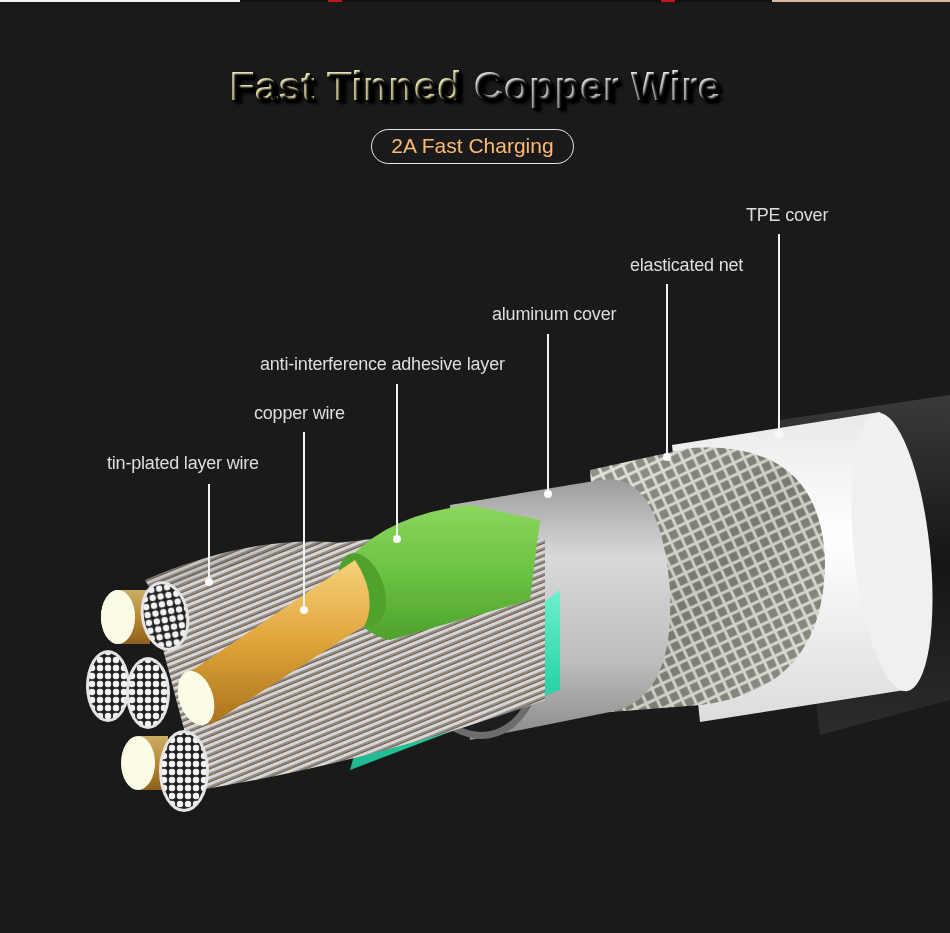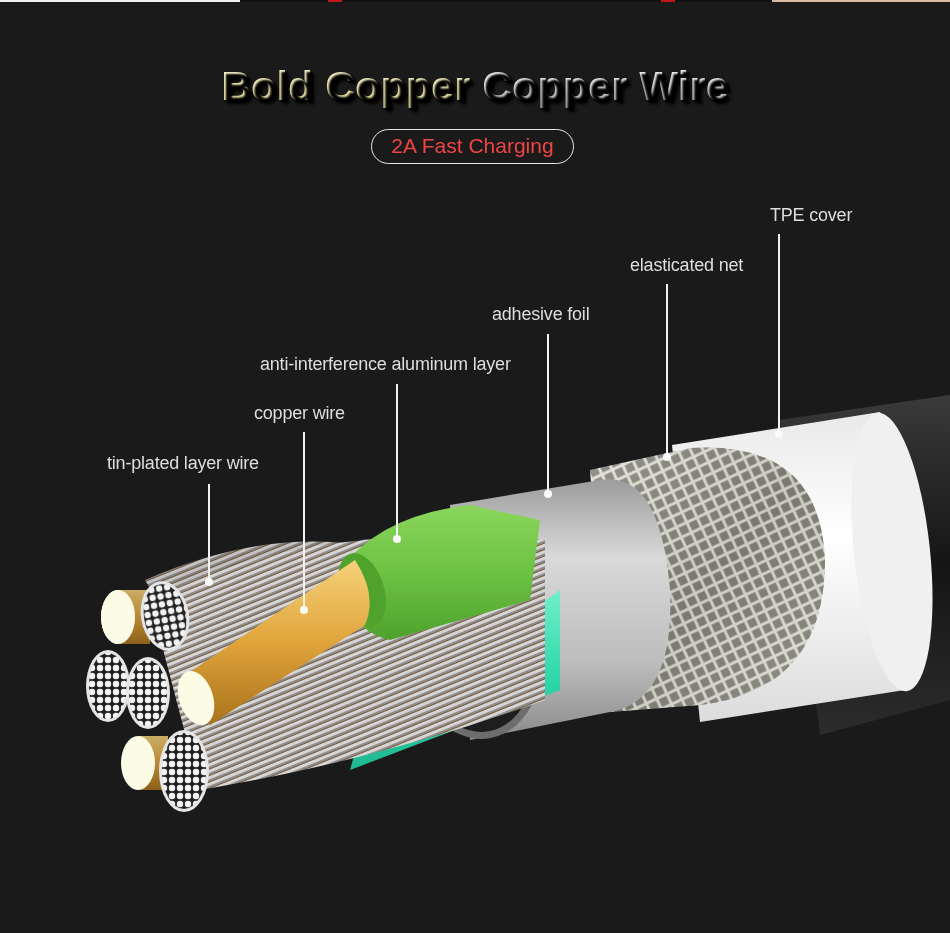--- a/index.html
+++ b/index.html
@@ -4,38 +4,38 @@
 <style>
   html, body { margin:0; padding:0; }
   body { width:950px; height:933px; background:#1a1a1a; position:relative; overflow:hidden; font-family:"Liberation Sans", sans-serif; }
   .topstrip { position:absolute; top:0; left:0; width:950px; height:2px; background:#111; }
   .topstrip .seg-l { position:absolute; left:0; top:0; width:240px; height:2px; background:#f2f2f2; }
   .topstrip .seg-r { position:absolute; left:772px; top:0; width:178px; height:2px; background:#d9b9a0; }
   .topstrip .red { position:absolute; top:0; width:14px; height:2px; background:#c0161c; }
   .title { position:absolute; top:63px; left:0; width:950px; text-align:center; font-size:41px; font-weight:bold; letter-spacing:0.3px; text-shadow: 2px 2px 2px #000; }
   .title .t1 { color:#efe7b0; background:linear-gradient(#fbf6d2,#dcd28e); -webkit-background-clip:text; background-clip:text; -webkit-text-fill-color:transparent; filter:drop-shadow(2px 2px 1px #000); }
   .title .t2 { color:#e8e8e8; background:linear-gradient(#ffffff,#a9a9a9); -webkit-background-clip:text; background-clip:text; -webkit-text-fill-color:transparent; filter:drop-shadow(2px 2px 1px #000); }
-  .badge { position:absolute; top:129px; left:371px; width:203px; height:35px; border:1.5px solid #e8e8e8; border-radius:18px; box-sizing:border-box; text-align:center; line-height:32px; color:#ef4444; font-size:21px; }
+  .badge { position:absolute; top:129px; left:371px; width:203px; height:35px; border:1.5px solid #e8e8e8; border-radius:18px; box-sizing:border-box; text-align:center; line-height:32px; color:#fdba74; font-size:21px; }
   .label { position:absolute; color:#dedede; font-size:18px; white-space:nowrap; letter-spacing:-0.2px; }
   .leader { position:absolute; width:1.5px; background:#f2f2f2; }
   .dot { position:absolute; width:8px; height:8px; border-radius:50%; background:#fafafa; margin-left:-3px; }
   .diagram { position:absolute; left:0; top:0; width:950px; height:933px; }
 </style>
 </head>
 <body>
 
 <div class="topstrip">
   <div class="seg-l"></div>
   <div class="red" style="left:328px"></div>
   <div class="red" style="left:661px"></div>
   <div class="seg-r"></div>
 </div>
 
 <div class="title">
-  <span class="t1">Bold Copper</span>
+  <span class="t1">Fast Tinned</span>
   <span class="t2">Copper Wire</span>
 </div>
 
 <div class="badge">2A Fast Charging</div>
 
 <svg class="diagram" viewBox="0 0 950 933" xmlns="http://www.w3.org/2000/svg">
   <defs>
     <linearGradient id="gBraid" x1="0" y1="0" x2="0" y2="1">
       <stop offset="0" stop-color="#3a3a3a"></stop>
         <stop offset="0.5" stop-color="#151515"></stop>
@@ -127,27 +127,27 @@
 </svg>
 
 <div class="label" style="left:107px; top:453px">tin-plated layer wire</div>
 <div class="leader" style="left:208px; top:484px; height:98px"></div>
 <div class="dot" style="left:208px; top:578px"></div>
 
 <div class="label" style="left:254px; top:403px">copper wire</div>
 <div class="leader" style="left:303px; top:432px; height:175px"></div>
 <div class="dot" style="left:303px; top:606px"></div>
 
-<div class="label" style="left:260px; top:354px">anti-interference aluminum layer</div>
+<div class="label" style="left:260px; top:354px">anti-interference adhesive layer</div>
 <div class="leader" style="left:396px; top:384px; height:153px"></div>
 <div class="dot" style="left:396px; top:535px"></div>
 
-<div class="label" style="left:492px; top:304px">adhesive foil</div>
+<div class="label" style="left:492px; top:304px">aluminum cover</div>
 <div class="leader" style="left:547px; top:334px; height:158px"></div>
 <div class="dot" style="left:547px; top:490px"></div>
 
 <div class="label" style="left:630px; top:255px">elasticated net</div>
 <div class="leader" style="left:666px; top:284px; height:171px"></div>
 <div class="dot" style="left:666px; top:453px"></div>
 
-<div class="label" style="left:770px; top:205px">TPE cover</div>
+<div class="label" style="left:746px; top:205px">TPE cover</div>
 <div class="leader" style="left:778px; top:234px; height:198px"></div>
 <div class="dot" style="left:778px; top:430px"></div>
 
 </body></html>

